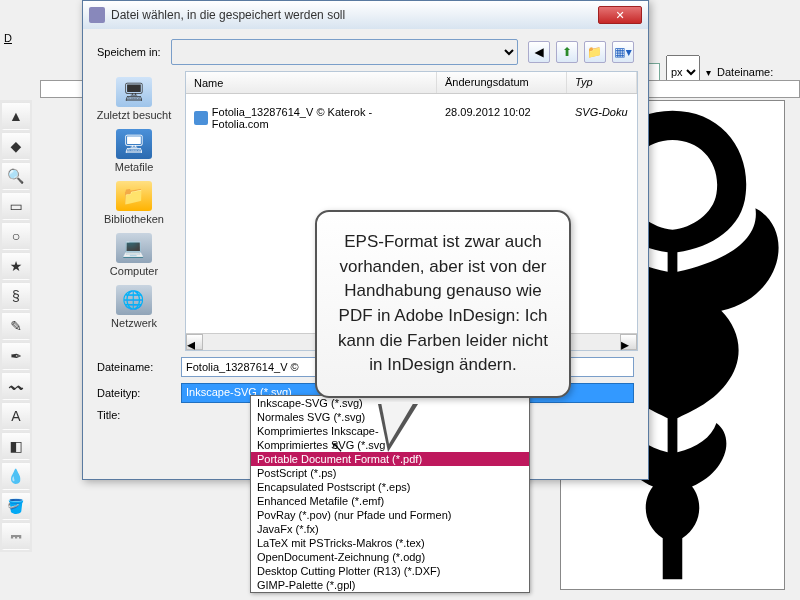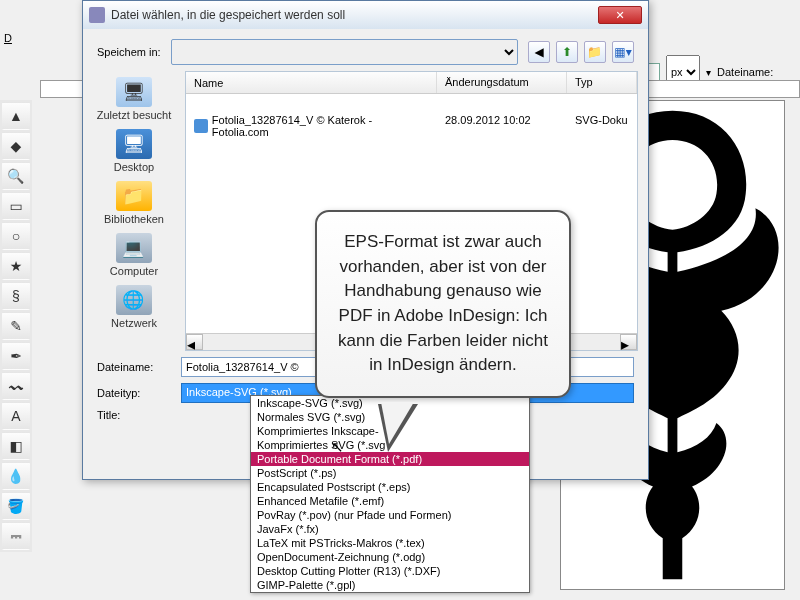--- a/index.html
+++ b/index.html
@@ -33,25 +33,25 @@
 .place .picon { width: 36px; height: 30px; margin: 0 auto 2px; border-radius: 3px; display: flex; align-items: center; justify-content: center; font-size: 18px; }
 .ic-recent { background: linear-gradient(#cfe3f8,#9ec4ea); }
 .ic-desktop { background: linear-gradient(#4a90d9,#2c6bb0); color:#fff; }
 .ic-libs { background: linear-gradient(#ffe082,#ffb300); }
 .ic-computer { background: linear-gradient(#c8d4e0,#90a4b8); }
 .ic-network { background: linear-gradient(#c8d4e0,#90a4b8); position: relative; }
 
 .filelist { flex: 1; background: #fff; border: 1px solid #b8c8d8; margin: 0 10px 0 0; display: flex; flex-direction: column; }
 .fl-head { display: flex; height: 22px; background: linear-gradient(#fdfdfd,#ececec); border-bottom: 1px solid #ccc; font-size: 11px; }
 .fl-head div { padding: 4px 8px; border-right: 1px solid #ddd; }
-.fl-row { display: flex; font-size: 11px; padding: 18px 0; }
+.fl-row { display: flex; font-size: 11px; padding: 10px 0; }
 .fl-row div { padding: 2px 8px; }
 .col-name { flex: 1; display: flex; align-items: center; gap: 4px; }
 .col-date { width: 130px; }
-.col-type { width: 70px; }
+.col-type { width: 70px; font-style: italic; }
 .file-icon { width: 14px; height: 14px; background: #4a90d9; border-radius: 2px; display: inline-block; }
 
 .scroll-h { height: 17px; background: #f0f0f0; border-top: 1px solid #ccc; display: flex; }
 .scroll-h .sb { width: 17px; background: linear-gradient(#fff,#ddd); border: 1px solid #bbb; }
 .scroll-h .track { flex: 1; background: #eee; }
 
 .field-rows { padding: 6px 14px; }
 .frow { display: flex; align-items: center; gap: 14px; margin-bottom: 6px; font-size: 11px; }
 .frow label { width: 70px; }
 .frow input { flex: 1; height: 20px; border: 1px solid #7a9ec9; padding: 0 4px; font-size: 11px; }
@@ -128,21 +128,21 @@
       <div class="nb">◀</div>
       <div class="nb" style="color:#2a8a2a">⬆</div>
       <div class="nb" style="color:#d08000">📁</div>
       <div class="nb" style="color:#2060c0">▦▾</div>
     </div>
   </div>
 
   <div class="body-row">
     <div class="places">
       <div class="place"><div class="picon ic-recent">🖥</div><span>Zuletzt besucht</span></div>
-      <div class="place"><div class="picon ic-desktop">🖥</div><span>Desktop</span></div>
+      <div class="place"><div class="picon ic-desktop">🖥</div><span>Metafile</span></div>
       <div class="place"><div class="picon ic-libs">📁</div><span>Bibliotheken</span></div>
       <div class="place"><div class="picon ic-computer">💻</div><span>Computer</span></div>
       <div class="place"><div class="picon ic-network">🌐</div><span>Netzwerk</span></div>
     </div>
 
     <div class="filelist">
       <div class="fl-head">
         <div class="col-name">Name</div>
         <div class="col-date">Änderungsdatum</div>
         <div class="col-type">Typ</div>

